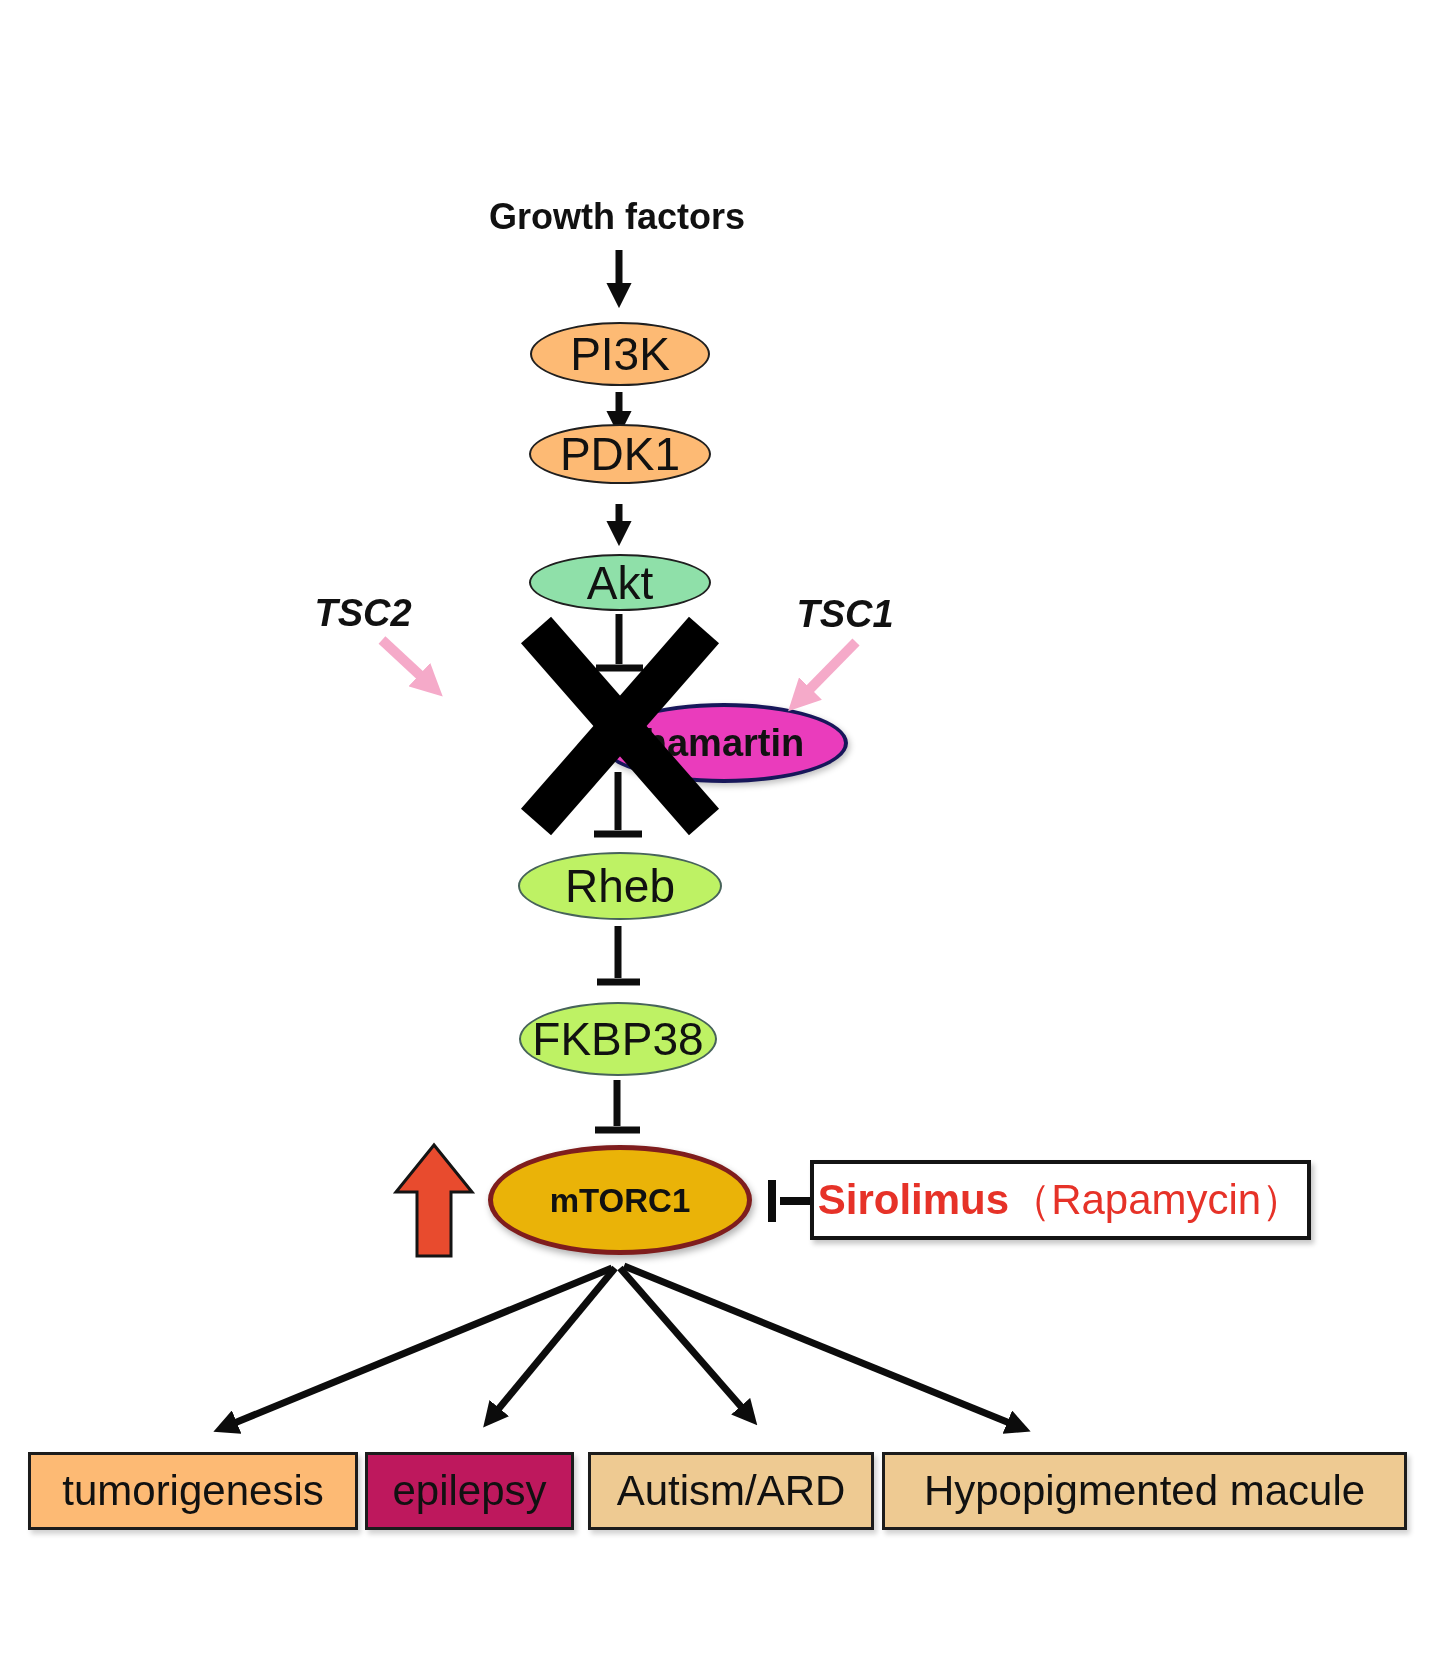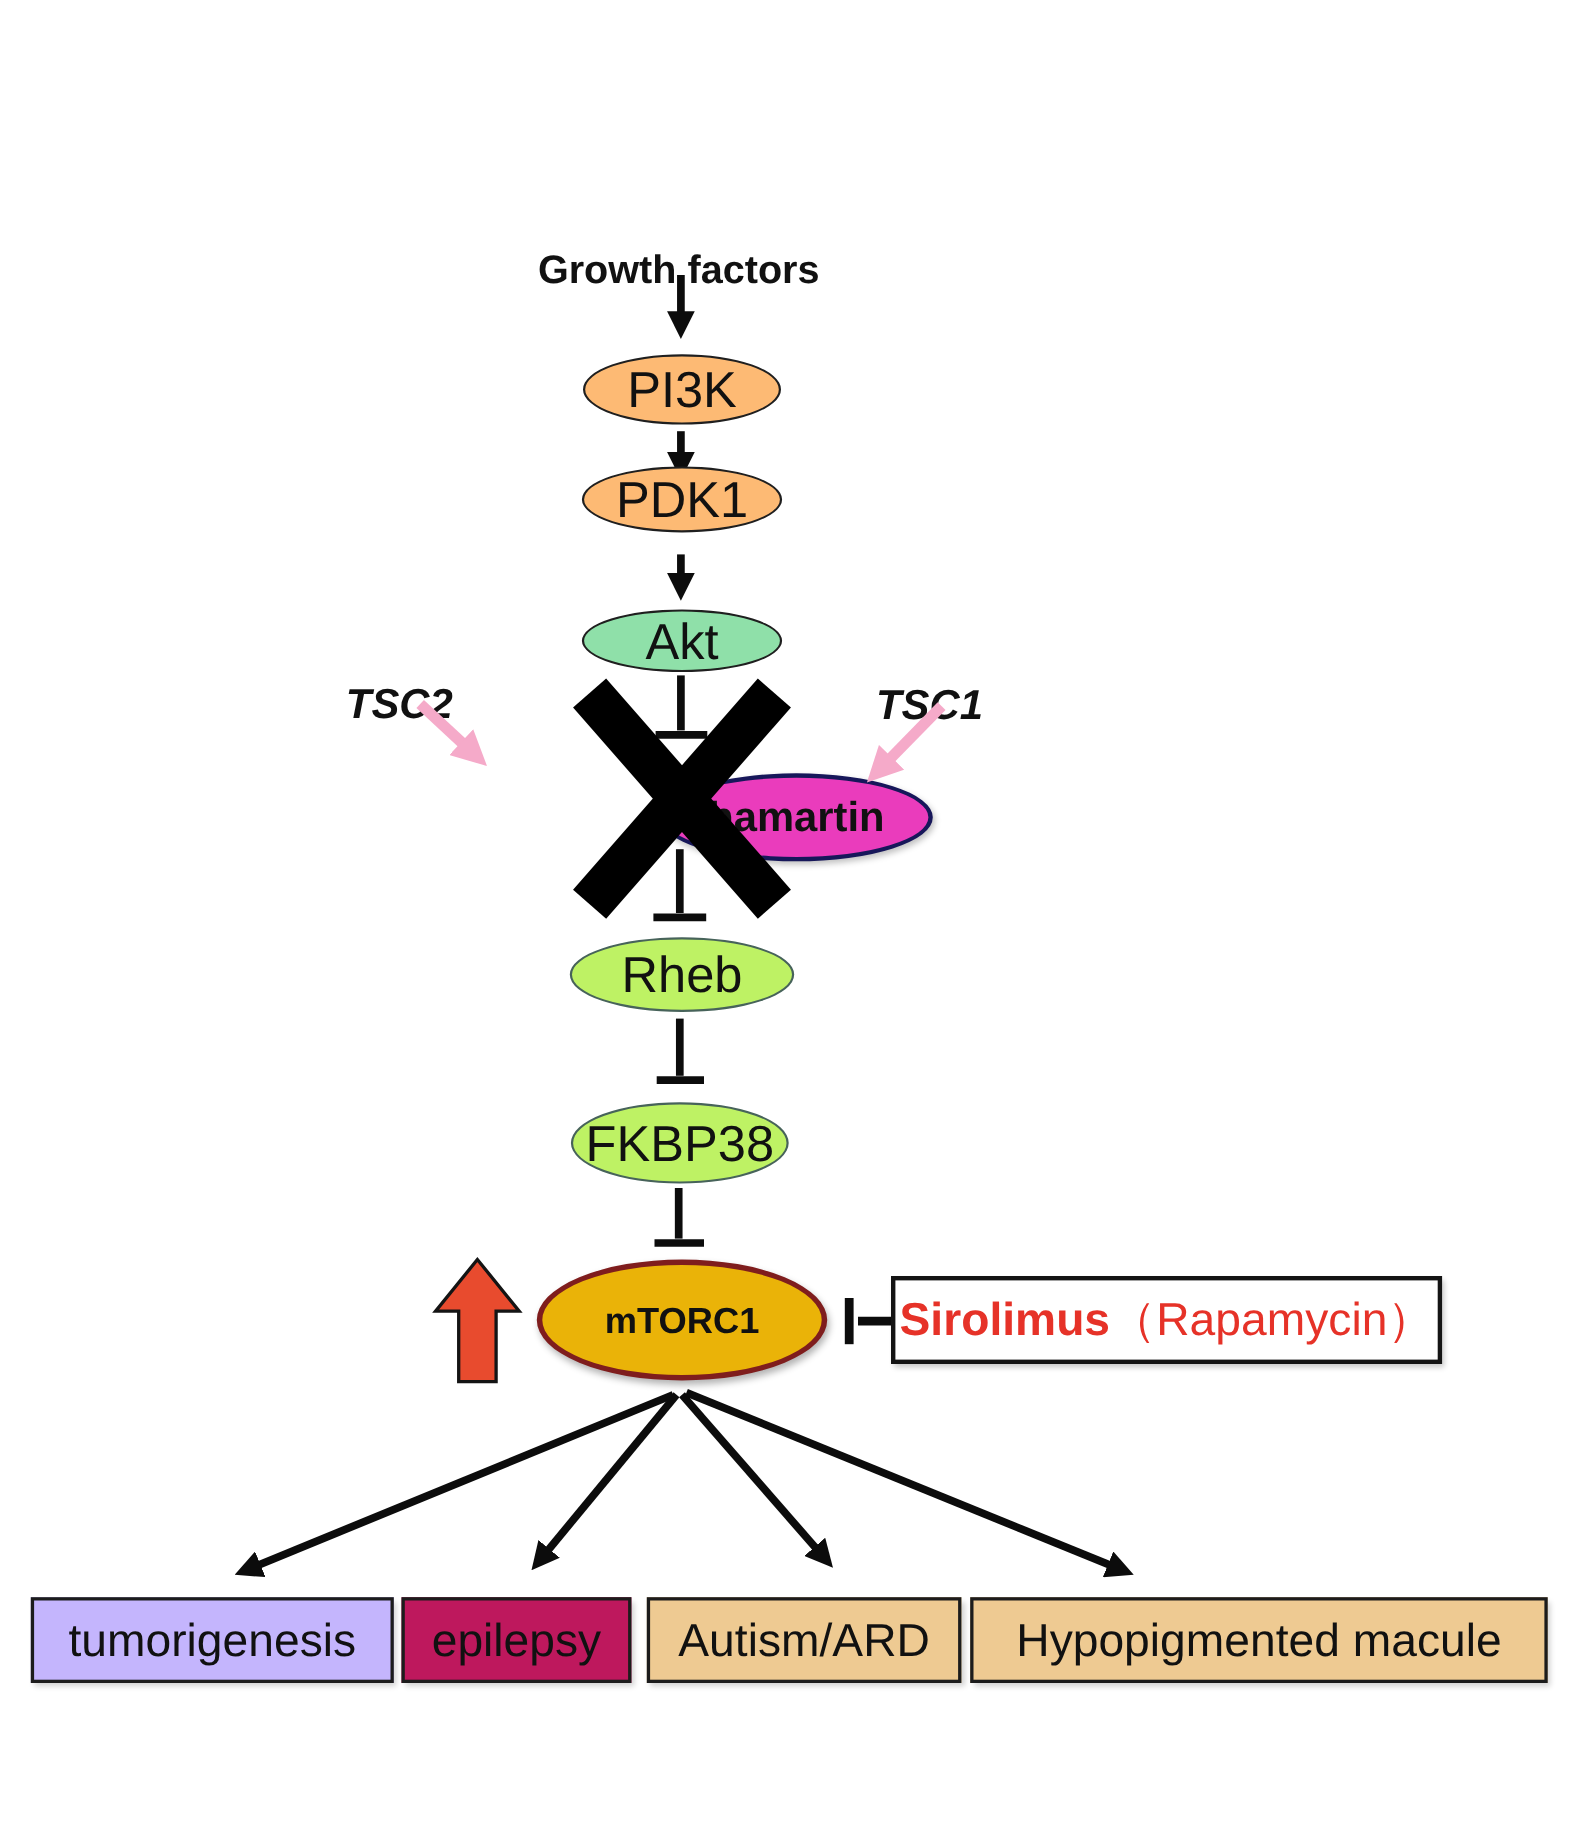--- a/index.html
+++ b/index.html
@@ -14,36 +14,36 @@
     position:absolute;z-index:2;display:flex;align-items:center;justify-content:center;
     border-radius:50%;line-height:1;text-align:center;box-sizing:border-box;
   }
   .kinase-blue{background:#fdba74;border:2px solid #1f1f1f;font-size:46px;}
   .kinase-green{background:#8fe0a9;border:2px solid #1f1f1f;font-size:46px;}
   .gtpase{background:#bef264;border:2px solid #47635a;font-size:46px;}
   .complex{background:#ea3cbc;border:4px solid #17175a;font-weight:bold;font-size:38px;
     box-shadow:2px 3px 6px rgba(0,0,0,0.25);}
   .mtor{background:#eab308;border:5px solid #7f1d1d;font-weight:bold;font-size:33px;
     box-shadow:2px 4px 7px rgba(0,0,0,0.3);}
-  .free-label{position:absolute;z-index:2;text-align:center;line-height:1.05;margin-top:28px;}
+  .free-label{position:absolute;z-index:2;text-align:center;line-height:1.05;}
   .title-label{font-weight:bold;font-size:36px;}
   .gene-label{font-weight:bold;font-style:italic;font-size:38px;}
   .drug-box{
     position:absolute;z-index:2;left:810px;top:1160px;width:501px;height:80px;
     background:#ffffff;border:4px solid #141414;box-sizing:border-box;
     display:flex;align-items:center;justify-content:center;white-space:nowrap;
     box-shadow:3px 4px 5px rgba(0,0,0,0.22);font-size:42px;color:#e63228;
   }
   .drug-box .drug-name{font-weight:bold;}
   .outcome{
     position:absolute;z-index:2;top:1452px;height:78px;box-sizing:border-box;
     border:3px solid #1c1c1c;display:flex;align-items:center;justify-content:center;
     font-size:42px;line-height:1;box-shadow:3px 4px 5px rgba(0,0,0,0.18);white-space:nowrap;
   }
-  .outcome-1{left:28px;width:330px;background:#c4b5fd;}
+  .outcome-1{left:28px;width:330px;background:#fdba74;}
   .outcome-2{left:365px;width:209px;background:#be185d;}
   .outcome-3{left:588px;width:286px;background:#eeca92;}
   .outcome-4{left:882px;width:525px;background:#eeca92;}
 </style>
 </head>
 <body>
 
 <div class="canvas">
 
   <svg class="layer under" viewBox="0 0 1440 1666">

